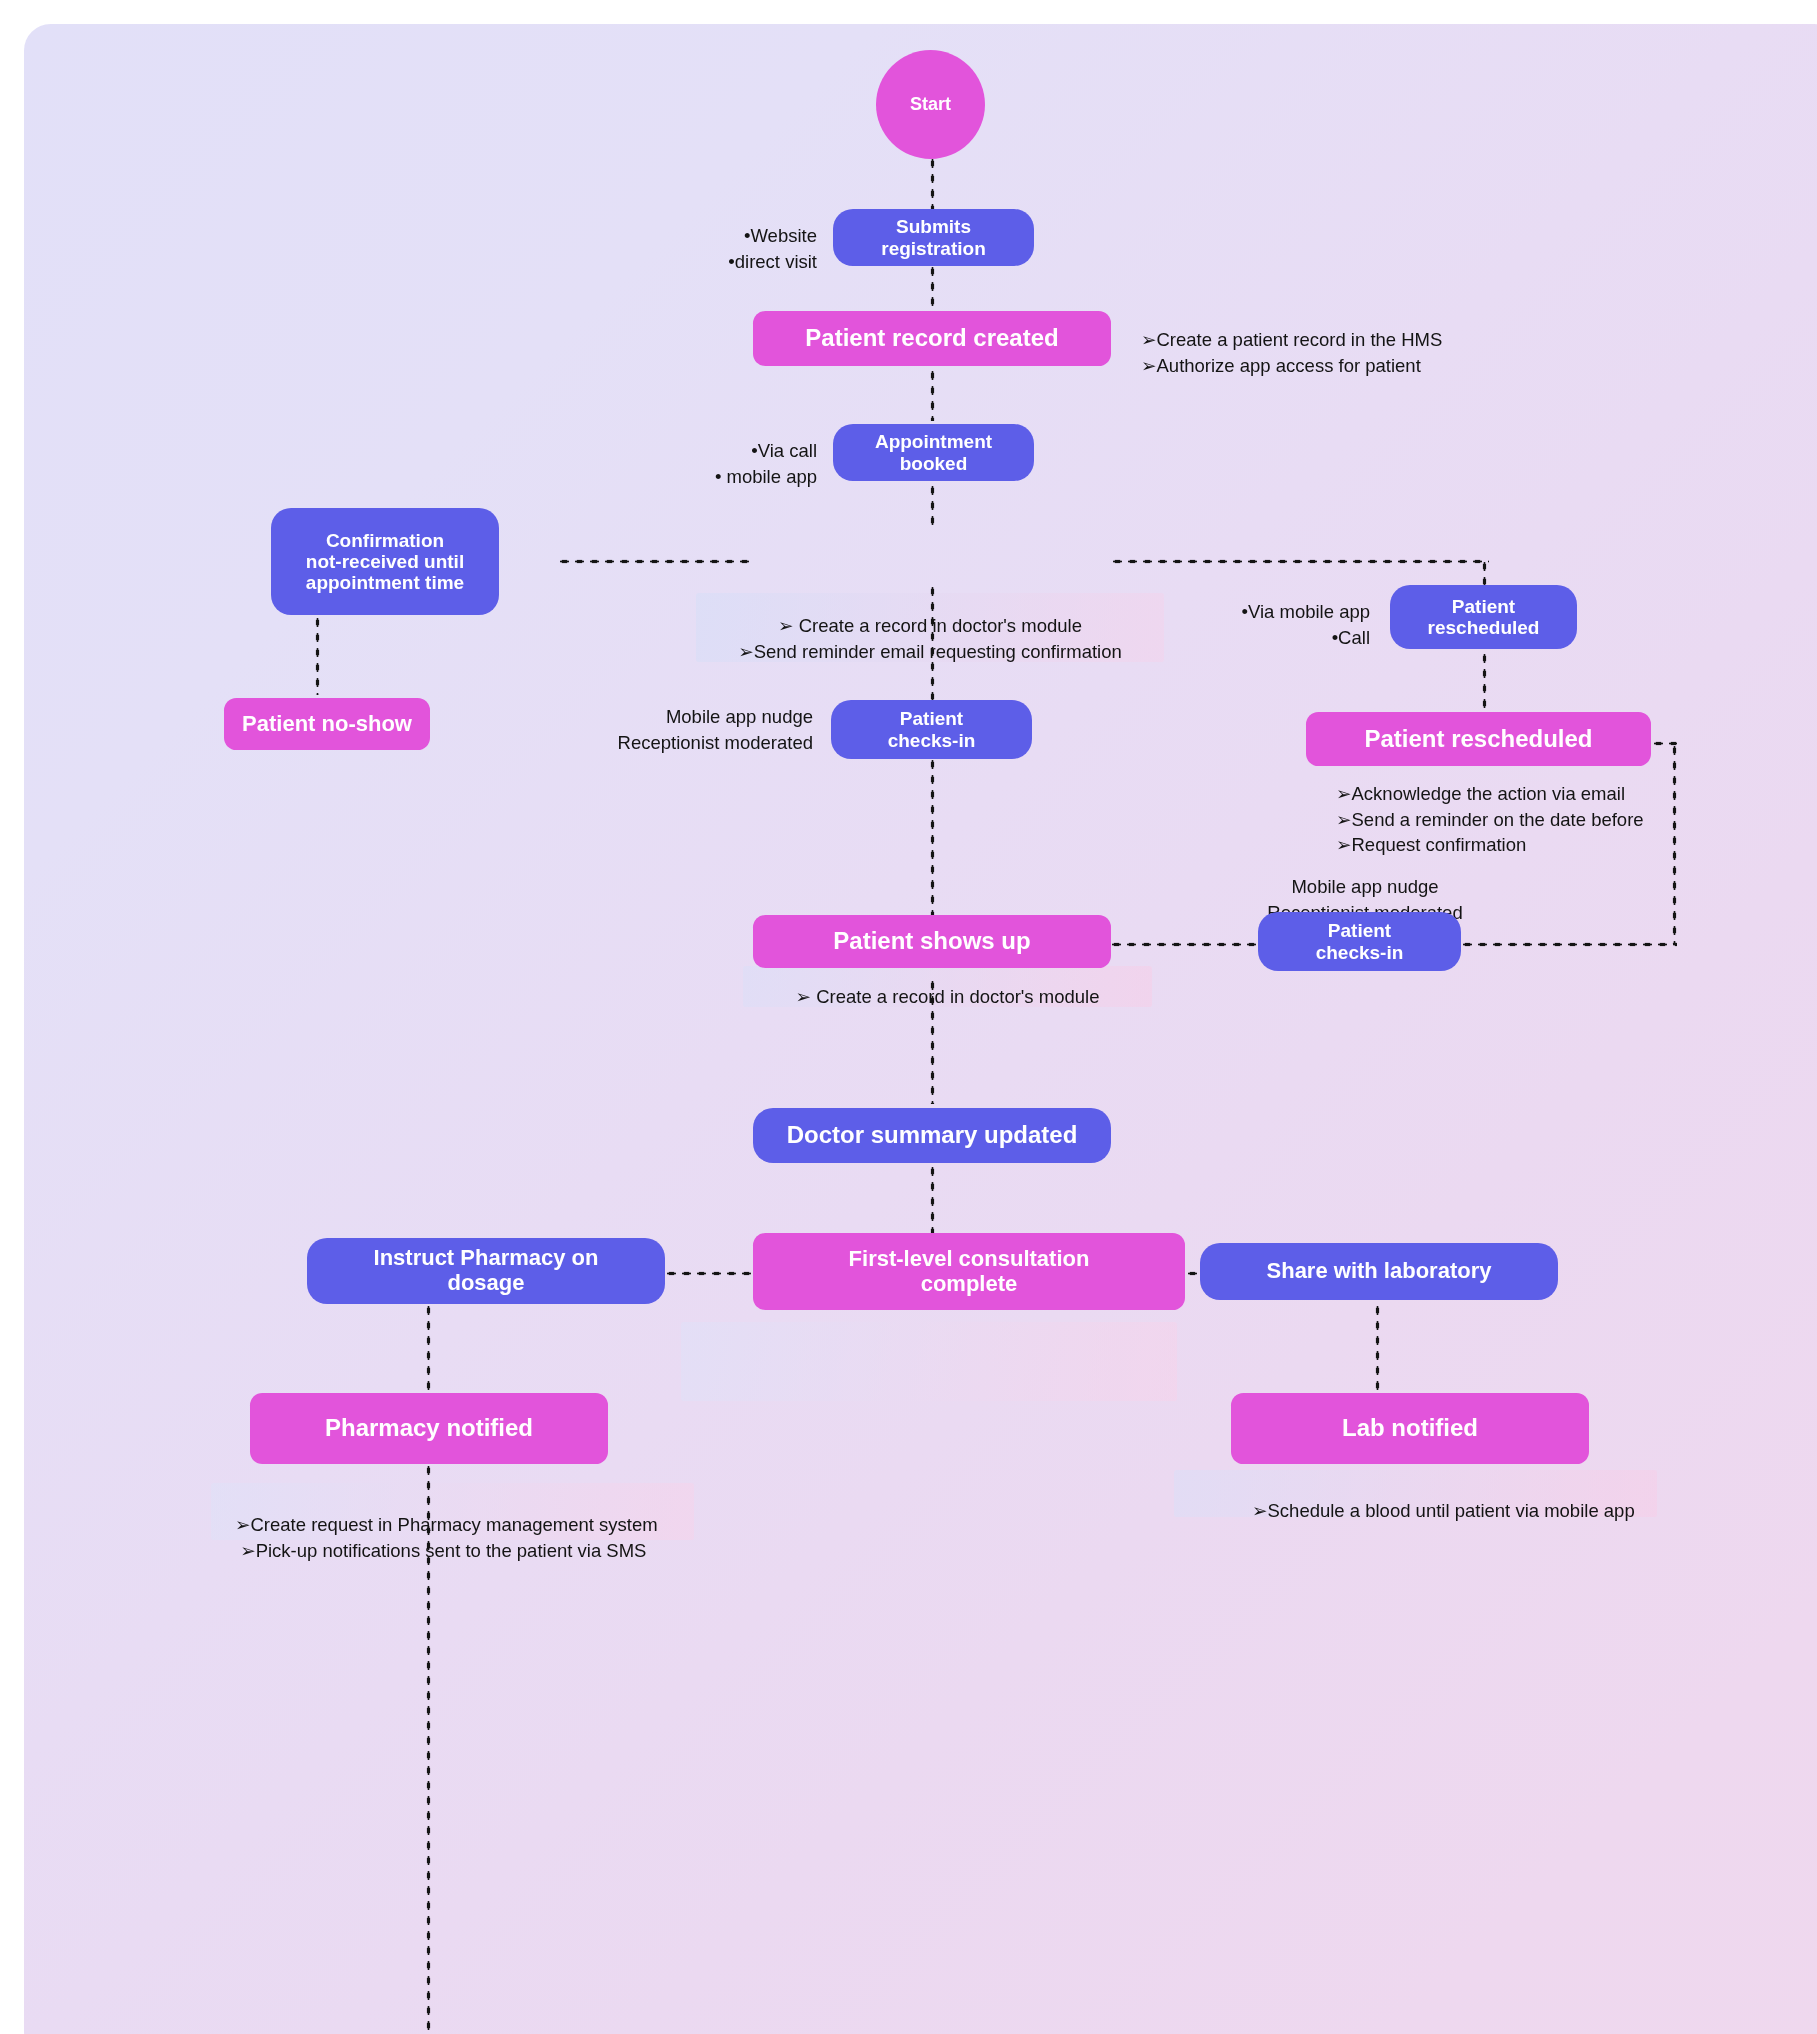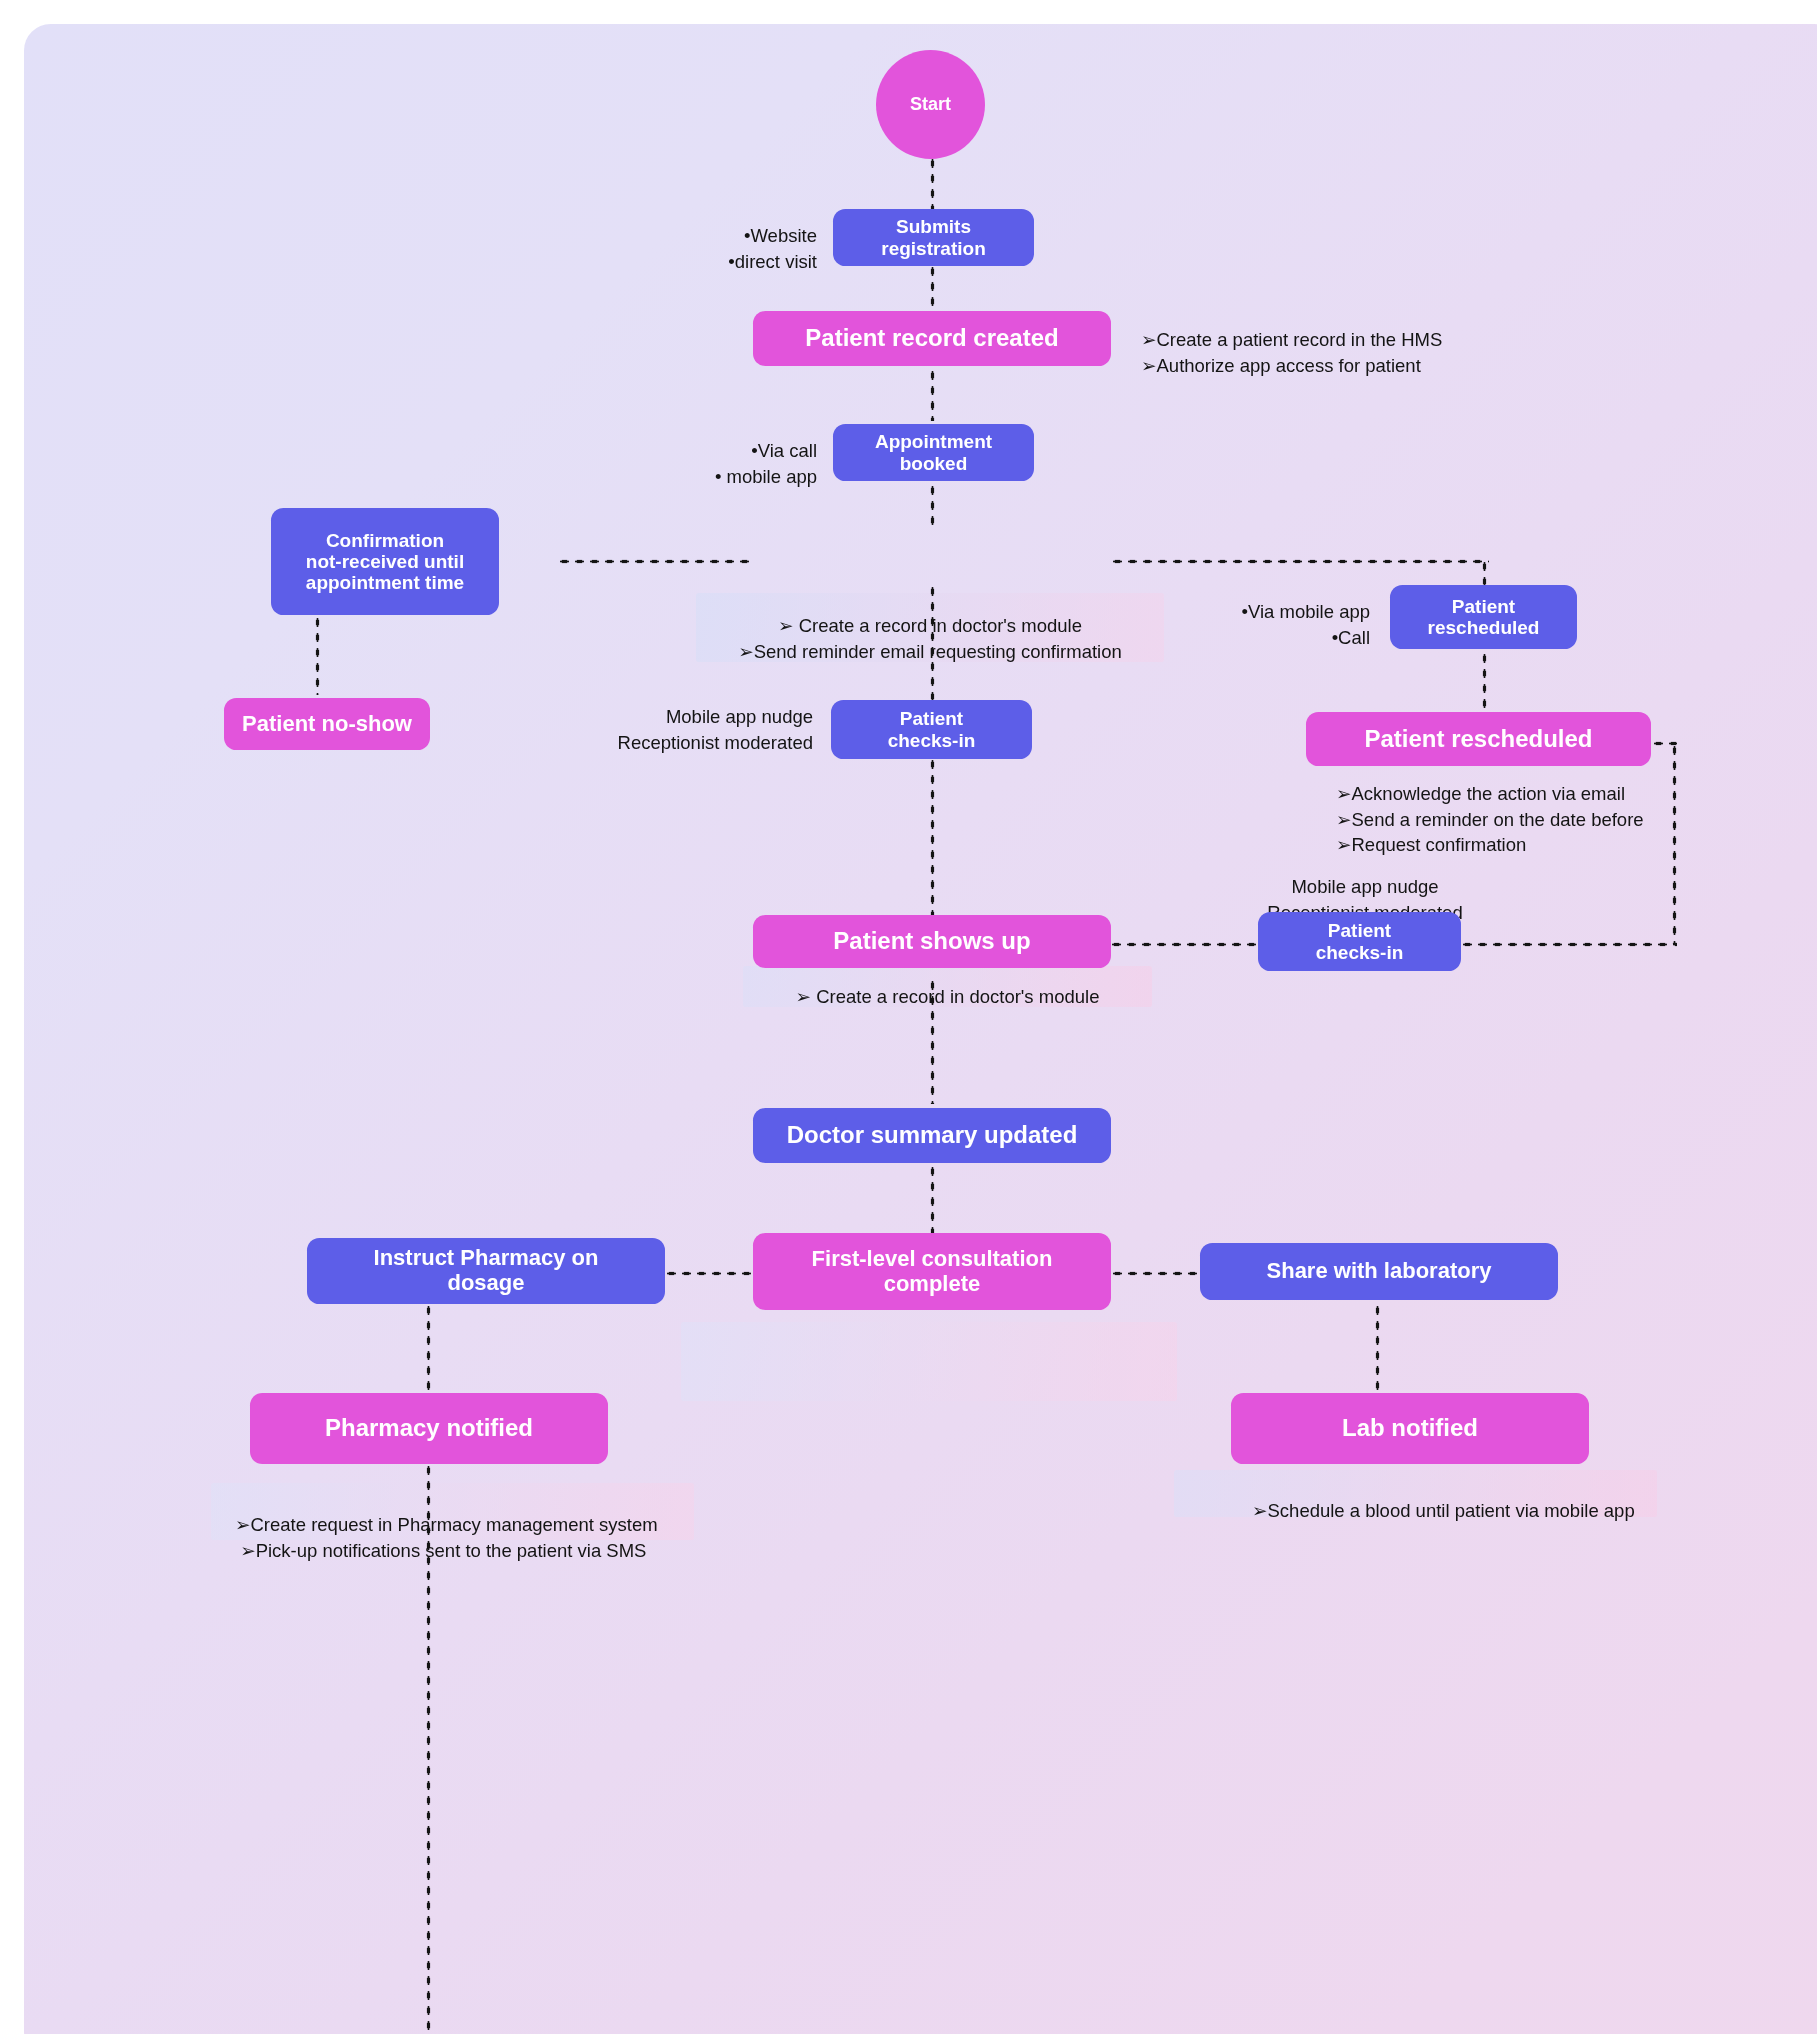--- a/index.html
+++ b/index.html
@@ -34,21 +34,21 @@
     align-items: center;
     justify-content: center;
     text-align: center;
     color: #ffffff;
     font-weight: bold;
     line-height: 1.12;
     border-radius: 12.3px;
     padding: 3.8px 9.5px;
     z-index: 5;
   }
-  .node.blue    { background: #5d5ee8; }
+  .node.blue    { background: #5d5ee8; border-radius: 20px; }
   .node.magenta { background: #e254db; }
 
   .node.start {
     border-radius: 50%;
     background: #e254db;
     font-size: 18px;
   }
 
   .sz-sm  { font-size: 19px; }
   .sz-md  { font-size: 22px; }
@@ -172,21 +172,21 @@
   <div class="node blue sz-sm" style="left:807px; top:676px; width:201px; height:59px; white-space:pre-line;">Patient
 checks-in</div>
 
   <div class="node blue sz-sm" style="left:1234px; top:888px; width:203px; height:59px; white-space:pre-line;">Patient
 checks-in</div>
 
   <div class="node magenta sz-lg" style="left:729px; top:891px; width:358px; height:53px;">Patient shows up</div>
 
   <div class="node blue sz-lg" style="left:729px; top:1084px; width:358px; height:55px;">Doctor summary updated</div>
 
-  <div class="node magenta sz-md" style="left:729px; top:1209px; width:358px; height:77px; white-space:pre-line;">First-level consultation
+  <div class="node magenta sz-md" style="left:729px; top:1209px; width:432px; height:77px; white-space:pre-line;">First-level consultation
 complete</div>
 
   <div class="node blue sz-md" style="left:283px; top:1214px; width:358px; height:66px; white-space:pre-line;text-align:center;">Instruct Pharmacy on
 dosage</div>
 
   <div class="node blue sz-md" style="left:1176px; top:1219px; width:358px; height:57px;">Share with laboratory</div>
 
   <div class="node magenta sz-lg" style="left:226px; top:1369px; width:358px; height:71px;">Pharmacy notified</div>
 
   <div class="node magenta sz-lg" style="left:1207px; top:1369px; width:358px; height:71px;">Lab notified</div>

